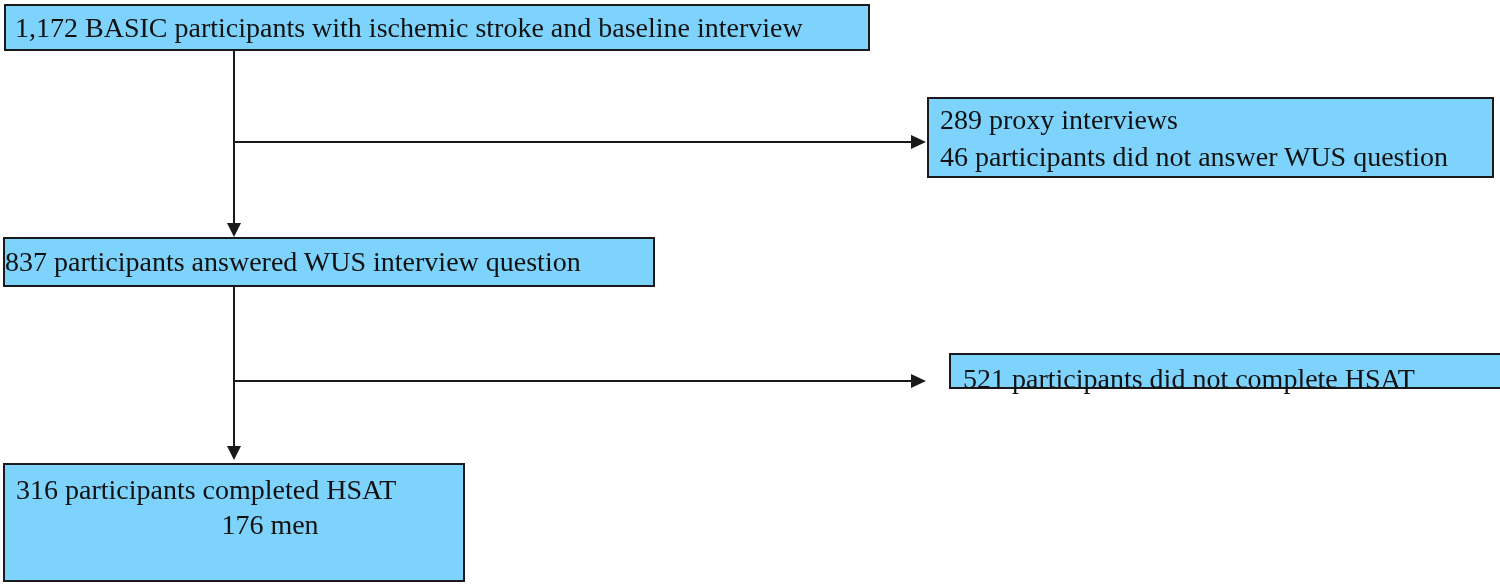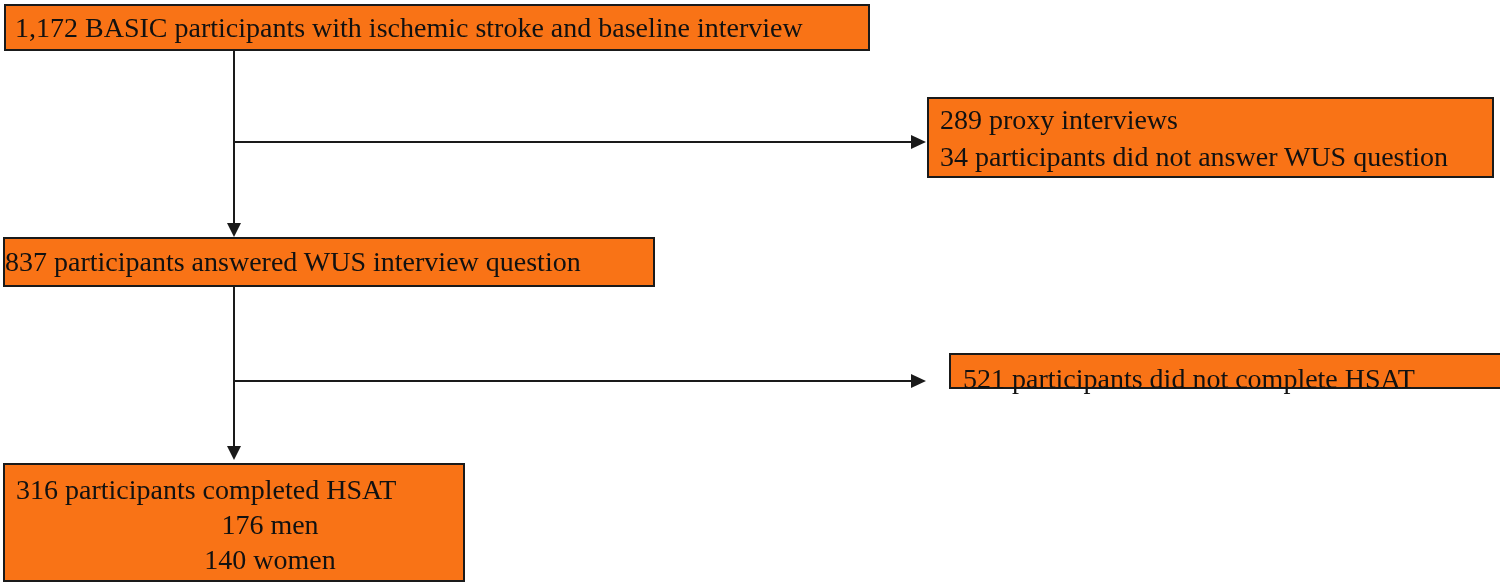--- a/index.html
+++ b/index.html
@@ -13,21 +13,21 @@
     height: 588px;
     background: #ffffff;
     font-family: "Liberation Serif", "DejaVu Serif", serif;
     color: #111111;
     overflow: hidden;
   }
   .fc-box {
     position: absolute;
     box-sizing: border-box;
     border: 2px solid #1a1a1a;
-    background: #f97316;
+    background: #7dd3fc;
     font-size: 28px;
     line-height: 36px;
   }
   .fc-box .line {
     white-space: nowrap;
   }
   .box-enrolled {
     left: 4px; top: 4px; width: 866px; height: 47px;
     padding-left: 9px;
     line-height: 43px;
@@ -95,36 +95,35 @@
   </div>
 
   <div class="vline vline-1"></div>
   <div class="arrowhead arrow-down arrowhead-1"></div>
 
   <div class="hline hline-1"></div>
   <div class="arrowhead arrow-right arrowhead-2"></div>
 
   <div class="fc-box box-excluded-wus">
     <div class="line">289 proxy interviews</div>
-    <div class="line">34 participants did not answer WUS question</div>
+    <div class="line">46 participants did not answer WUS question</div>
   </div>
 
   <div class="fc-box box-answered-wus">
     <div class="line">837 participants answered WUS interview question</div>
   </div>
 
   <div class="vline vline-2"></div>
   <div class="arrowhead arrow-down arrowhead-3"></div>
 
   <div class="hline hline-2"></div>
   <div class="arrowhead arrow-right arrowhead-4"></div>
 
   <div class="fc-box box-excluded-hsat">
     <div class="line">521 participants did not complete HSAT</div>
   </div>
 
   <div class="fc-box box-completed-hsat">
     <div class="line">316 participants completed HSAT</div>
     <div class="line indent">176 men</div>
-    <div class="line indent">140 women</div>
   </div>
 
 </div>
 
 </body></html>

